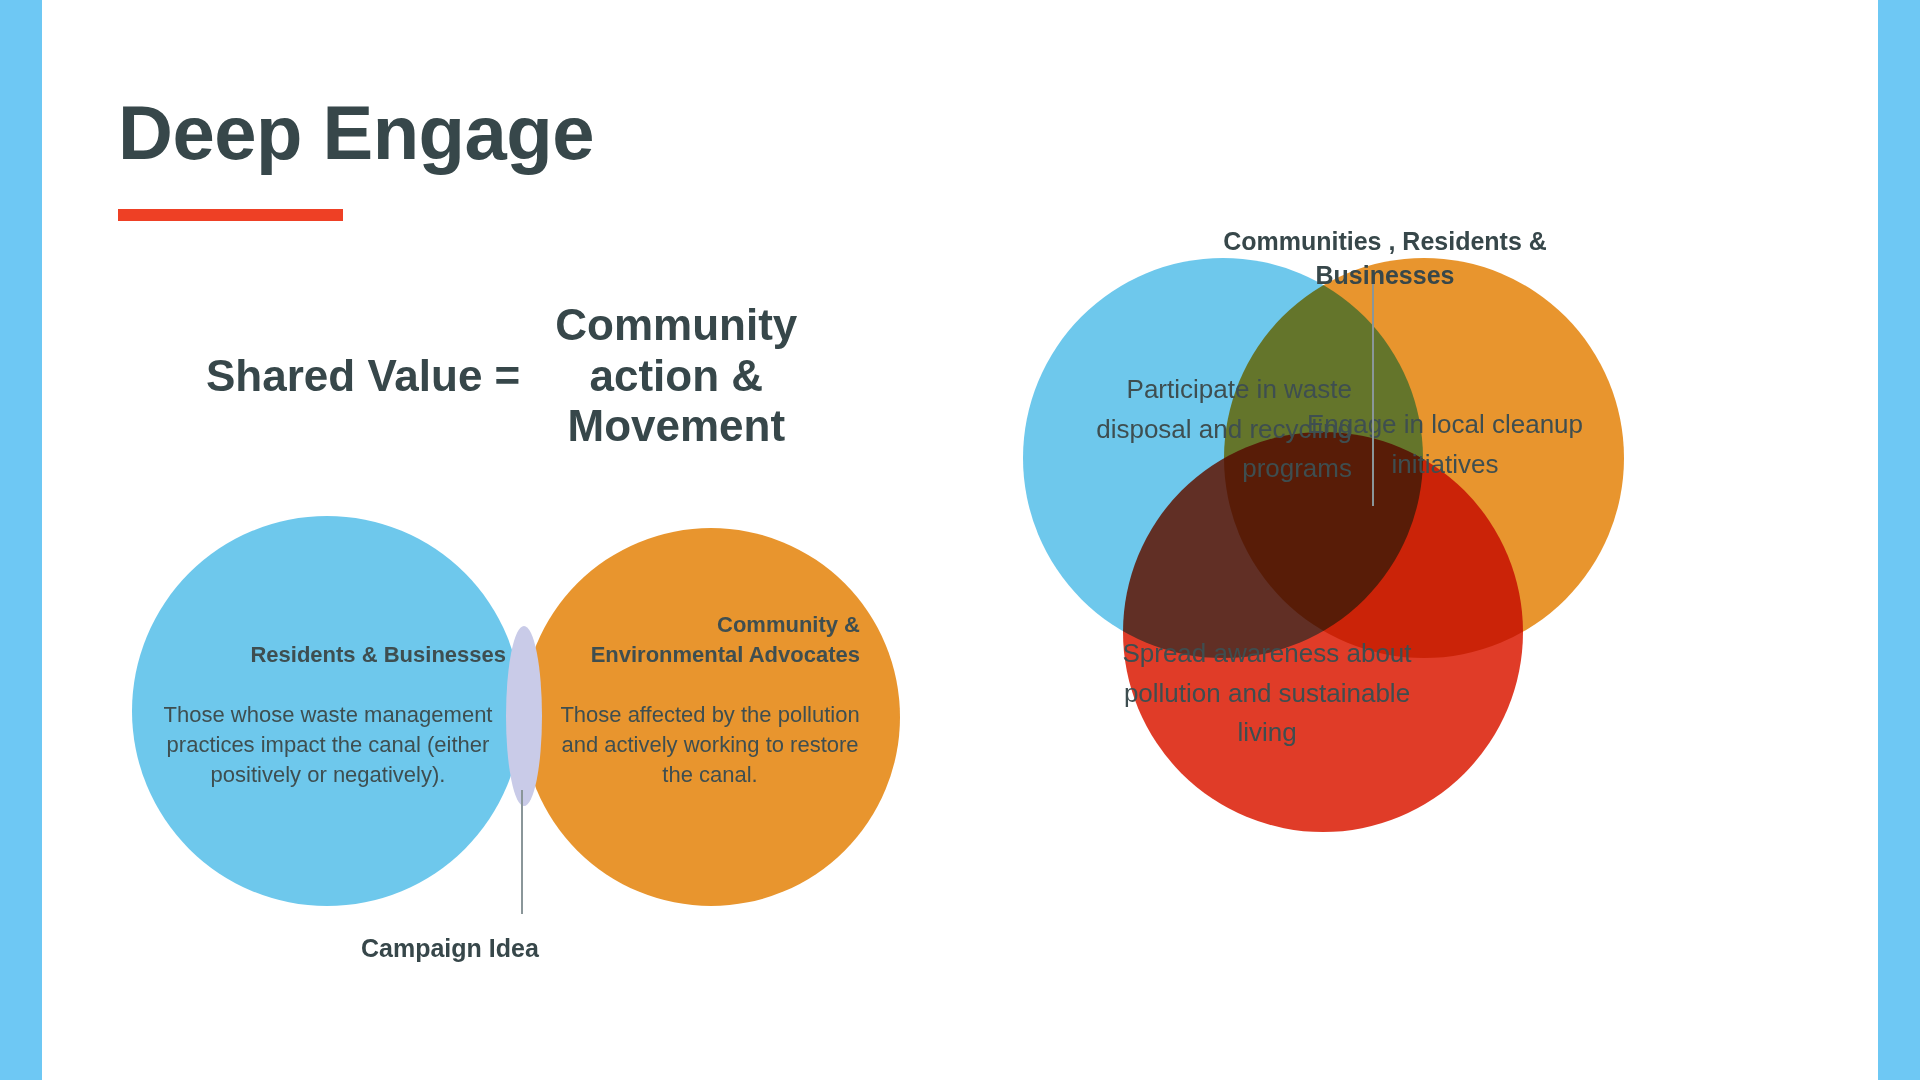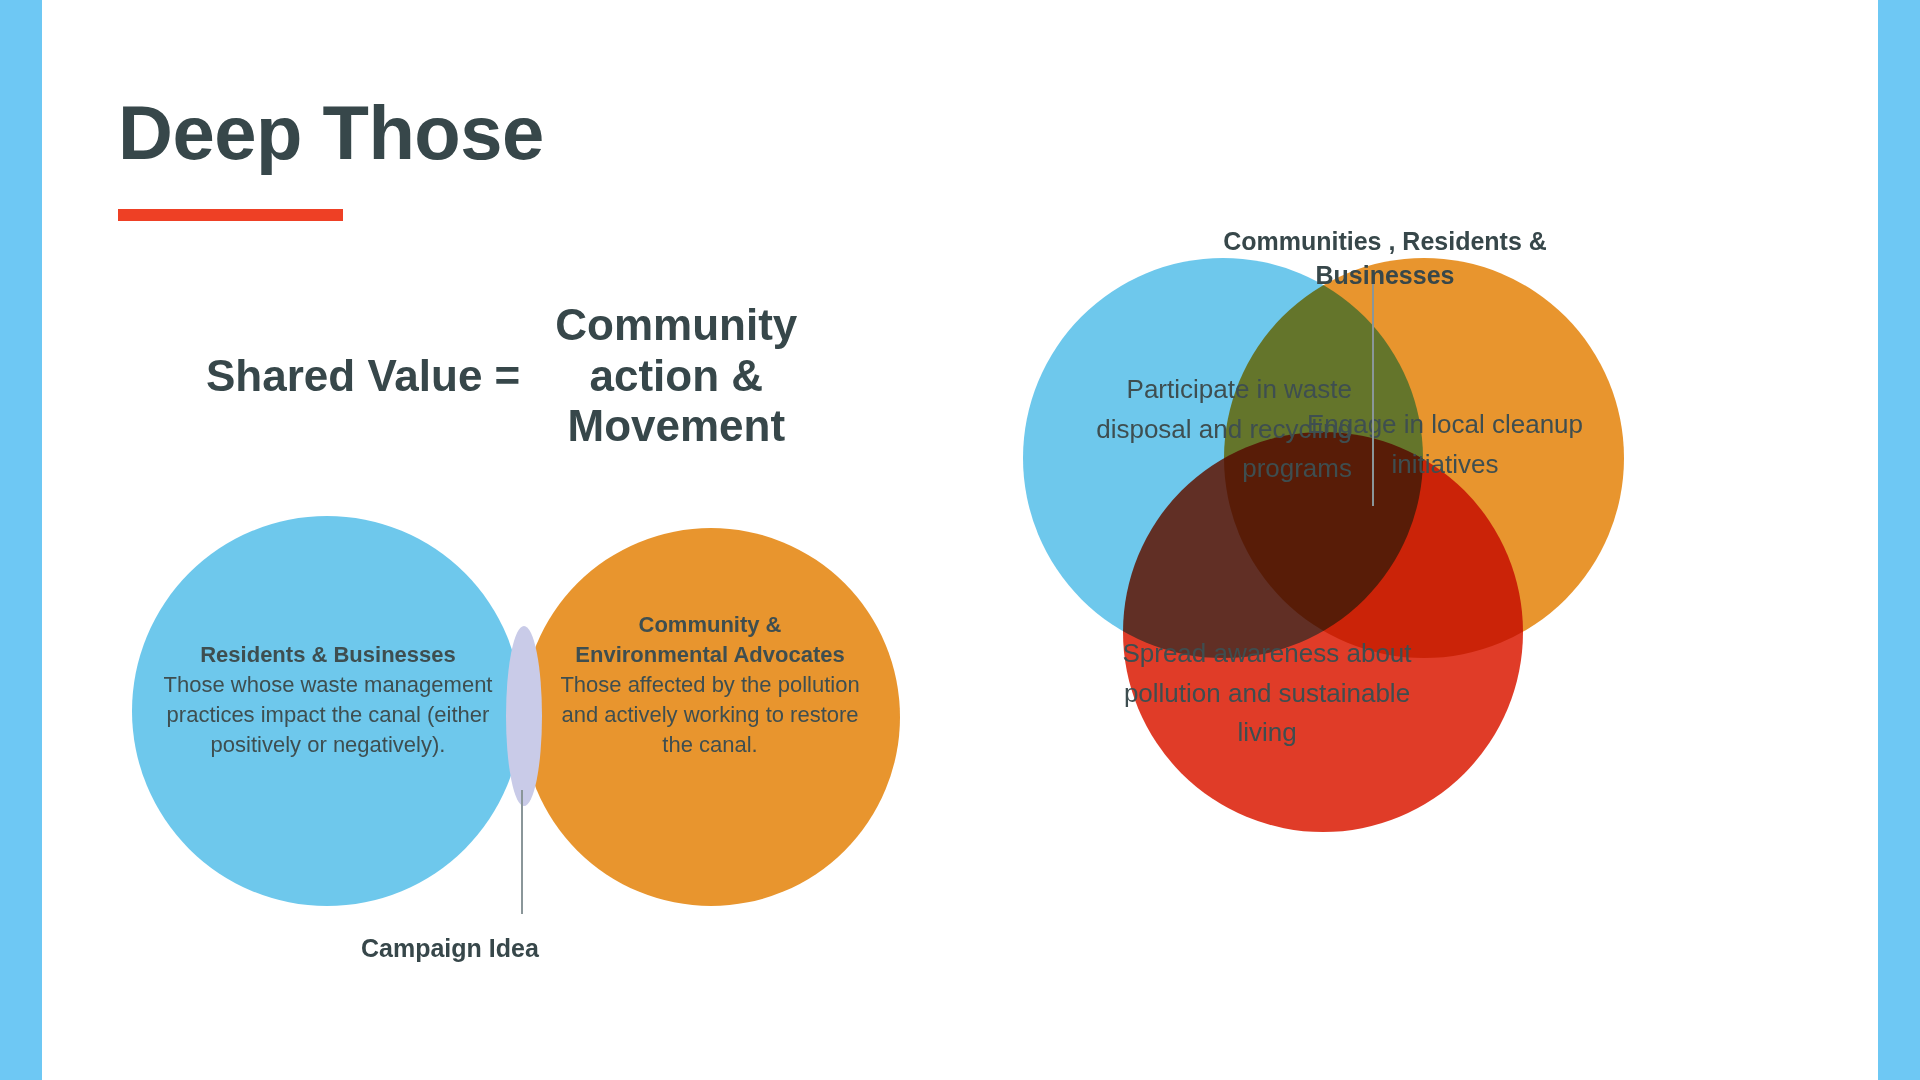--- a/index.html
+++ b/index.html
@@ -132,23 +132,25 @@
   }
   #venn-left .label-orange {
     left: 560px; top: 610px;
     width: 300px;
     font-size: 22px;
     line-height: 1.36;
   }
   .label-heading {
     font-weight: bold;
     display: block;
+    text-align: right;
   }
   .label-body {
     display: block;
+    margin-top: 30px;
   }
   #venn-left .leader-line {
     left: 521px; top: 790px; height: 124px;
   }
   #venn-left .callout {
     left: 361px; top: 932px; width: 320px;
   }
 
   
   #venn-right { left: 960px; top: 0; width: 960px; height: 1080px; }
@@ -201,21 +203,21 @@
     line-height: 1.36;
   }
 </style>
 </head>
 <body>
 
 <div class="edge-bar left"></div>
 <div class="edge-bar right"></div>
 
 <div class="title-block">
-  <div class="slide-title">Deep Those</div>
+  <div class="slide-title">Deep Engage</div>
   <div class="title-rule"></div>
 </div>
 
 <div class="equation">
   <div class="equation-left">Shared Value =</div>
   <div class="equation-right">Community action &amp; Movement</div>
 </div>
 
 <div class="venn" id="venn-left">
 

